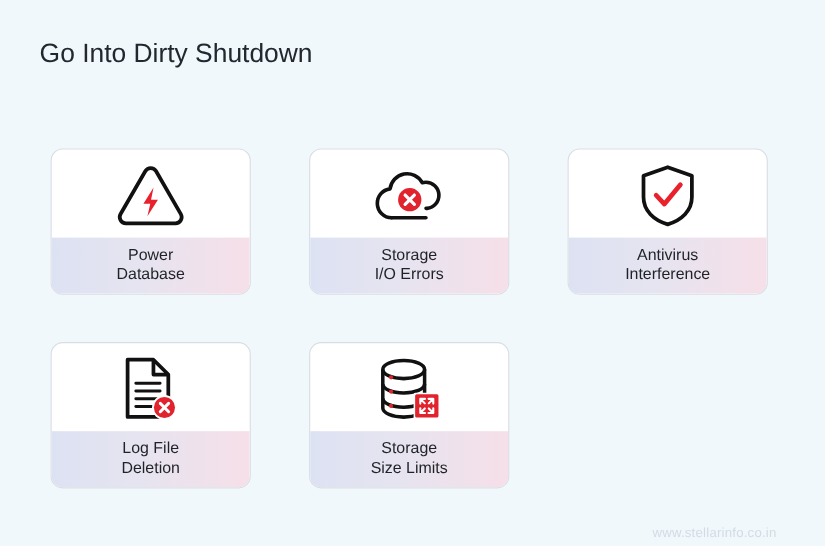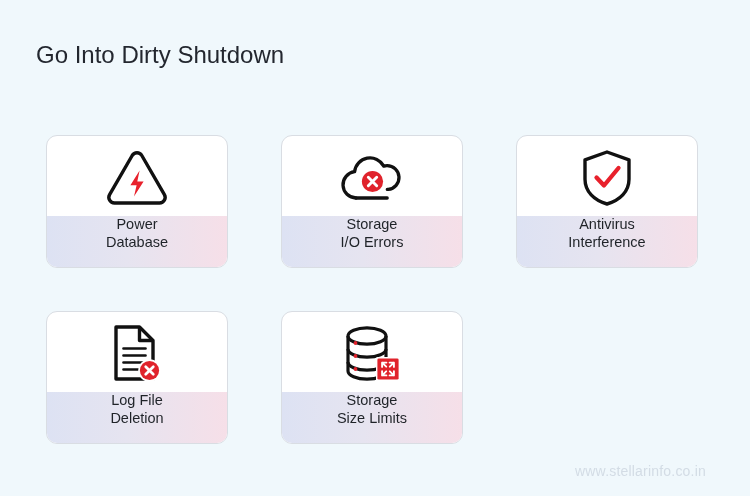--- a/index.html
+++ b/index.html
@@ -40,21 +40,21 @@
     -webkit-text-fill-color: transparent;
     color: transparent;
     white-space: nowrap;
   }
 
   .subtitle {
     font-size: 24px;
     font-weight: normal;
     color: #23272f;
     line-height: 1.2;
-    margin-top: 15px;
+    margin-top: 9px;
     white-space: nowrap;
   }
 
   
   .grid {
     position: absolute;
     left: 46px;
     top: 135px;
     width: 652px;
     display: grid;
@@ -81,38 +81,38 @@
     justify-content: center;
     padding-top: 4px;
   }
 
   .card-label {
     height: 51px;
     background: linear-gradient(90deg, #dde2f3 0%, #e6e4f0 45%, #f6dfe8 100%);
     display: flex;
     flex-direction: column;
     align-items: center;
-    justify-content: flex-start;
+    justify-content: center;
     line-height: 1.22;
   }
 
   .card-label span {
     display: block;
     font-size: 14.5px;
     color: #1f2328;
     text-align: center;
     white-space: nowrap;
   }
 
   
   .footer-url {
     position: absolute;
     right: 44px;
-    bottom: 17px;
-    font-size: 14px;
+    bottom: 5px;
+    font-size: 12px;
     color: #d3dce5;
     letter-spacing: 0.2px;
   }
 
   svg { display: block; }
 </style>
 </head>
 <body>
 
 <div class="header">

